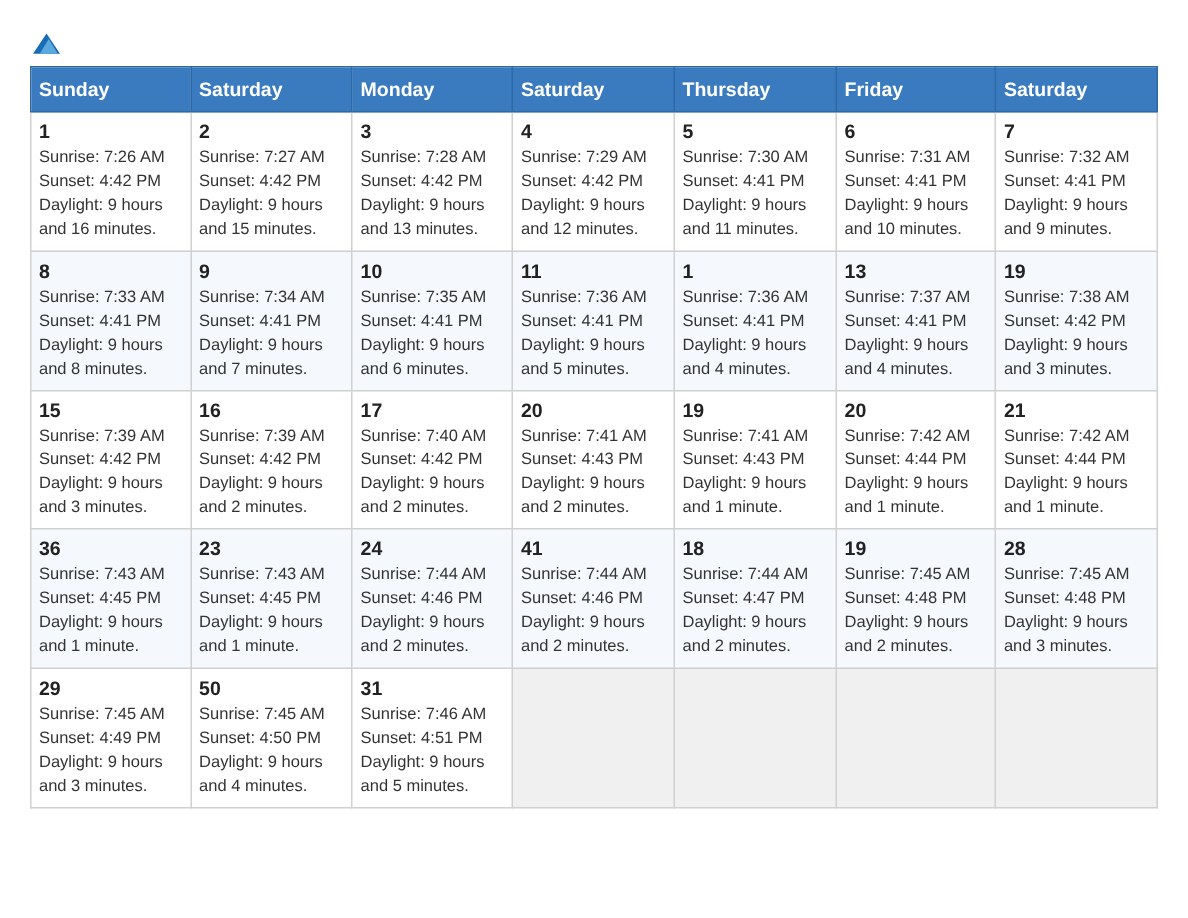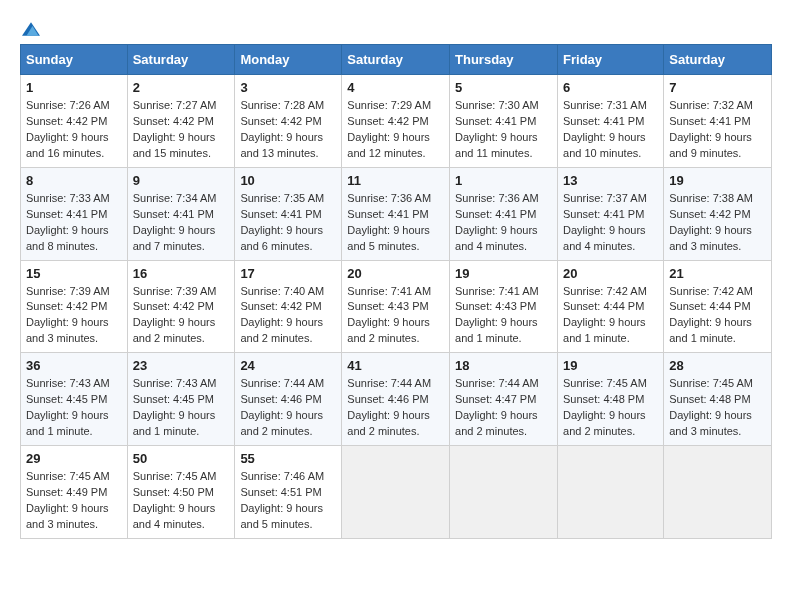--- a/index.html
+++ b/index.html
@@ -365,21 +365,21 @@
         </td>
         <td>
           <span class="day-num">50</span>
           <div class="day-detail">
             Sunrise: 7:45 AM<br>
             Sunset: 4:50 PM<br>
             Daylight: 9 hours and 4 minutes.
           </div>
         </td>
         <td>
-          <span class="day-num">55</span>
+          <span class="day-num">31</span>
           <div class="day-detail">
             Sunrise: 7:46 AM<br>
             Sunset: 4:51 PM<br>
             Daylight: 9 hours and 5 minutes.
           </div>
         </td>
         <td class="empty-cell"></td>
         <td class="empty-cell"></td>
         <td class="empty-cell"></td>
         <td class="empty-cell"></td>

